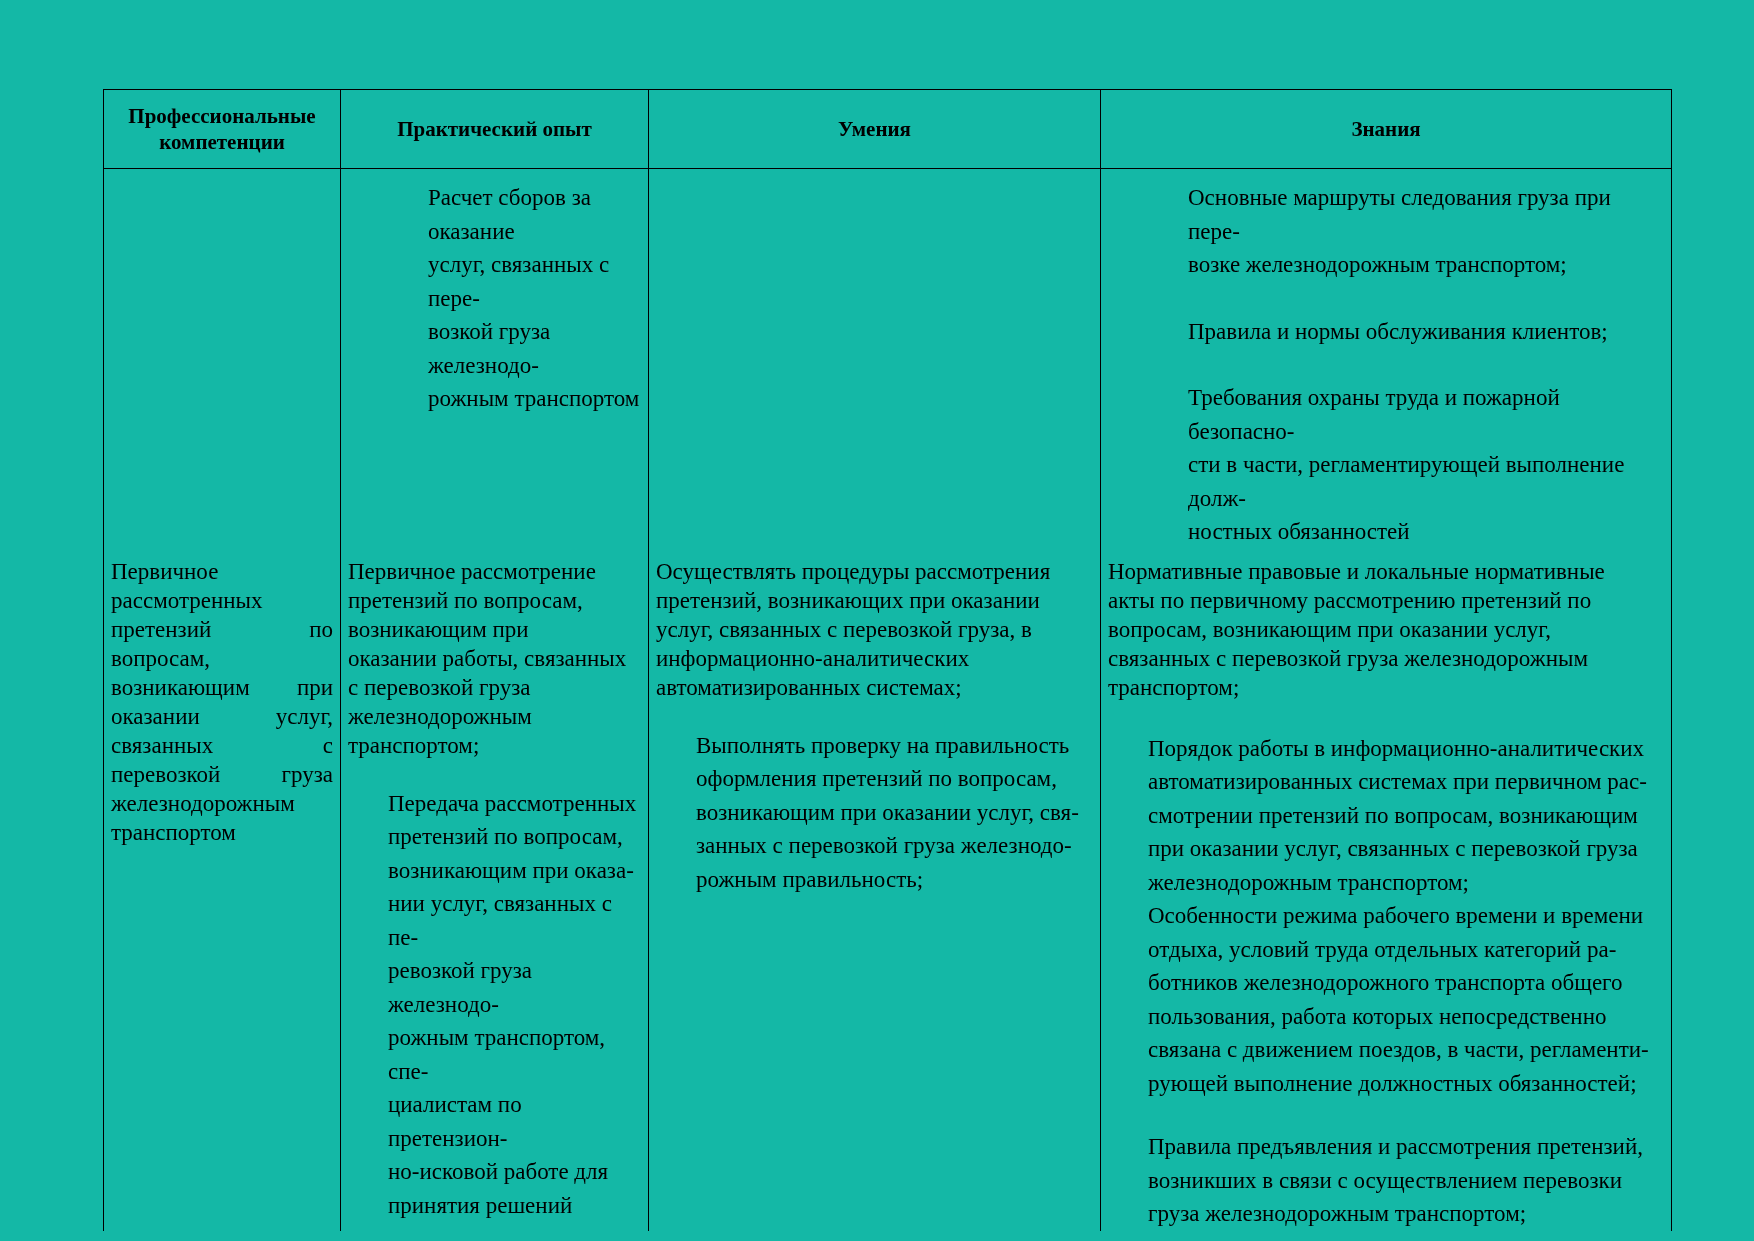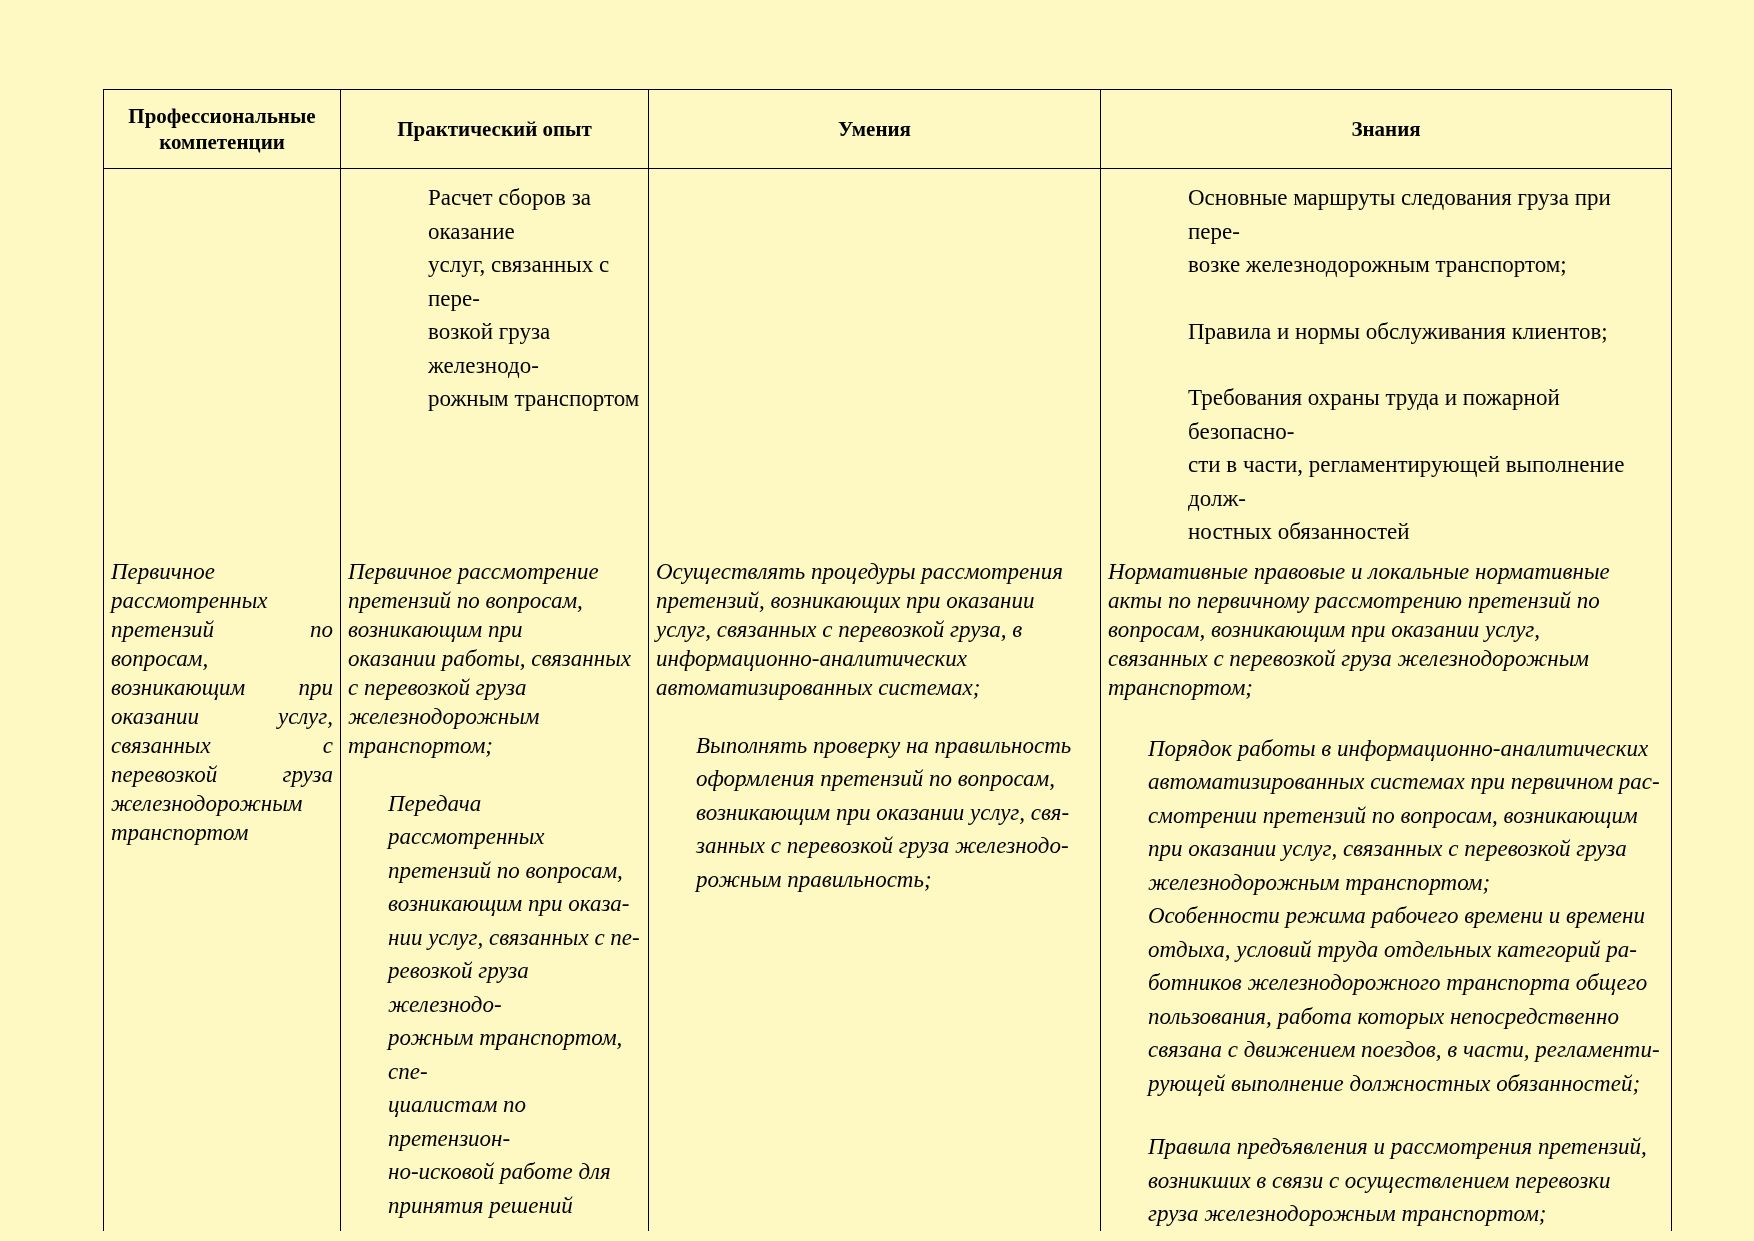--- a/index.html
+++ b/index.html
@@ -1,30 +1,30 @@
 <!DOCTYPE html>
 <html><head>
 <meta charset="utf-8">
 <style>
   html, body { margin: 0; padding: 0; background: #ffffff; }
   body { width: 1754px; height: 1241px; position: relative; overflow: hidden;
          font-family: "Liberation Serif", "DejaVu Serif", serif; color: #000; }
-  .page { position: absolute; left: 0; top: 0; width: 1754px; height: 1241px; background: #fef9c3; }
+  .page { position: absolute; left: 0; top: 0; width: 1754px; height: 1241px; background: #14b8a6; }
   table.grid { position: absolute; left: 103px; top: 89px; width: 1568px;
                border-collapse: collapse; table-layout: fixed; }
   table.grid col.c1 { width: 237px; }
   table.grid col.c2 { width: 308px; }
   table.grid col.c3 { width: 452px; }
   table.grid col.c4 { width: 571px; }
   th { border: 1.5px solid #000; height: 78px; font-weight: bold; font-size: 21px;
        line-height: 26px; text-align: center; vertical-align: middle; padding: 0 4px; }
   td { border-left: 1.5px solid #000; border-right: 1.5px solid #000;
        vertical-align: top; font-size: 23px; padding: 0 7px; }
   tr.r1 td { height: 286px; padding-top: 12px; box-sizing: border-box; }
-  tr.r2 td { height: 682px; padding-top: 8px; box-sizing: border-box; font-style: italic; }
+  tr.r2 td { height: 682px; padding-top: 8px; box-sizing: border-box; }
   .p { margin: 0; }
   .lh33 { line-height: 33.5px; margin-left: 40px; }
   .lh29 { line-height: 29px; }
   .gap1 { height: 33px; }
   .gap2 { height: 27px; }
   .gap3 { height: 30px; }
   .comp-line { display: flex; justify-content: space-between; line-height: 29px; }
 </style>
 </head>
 <body>

